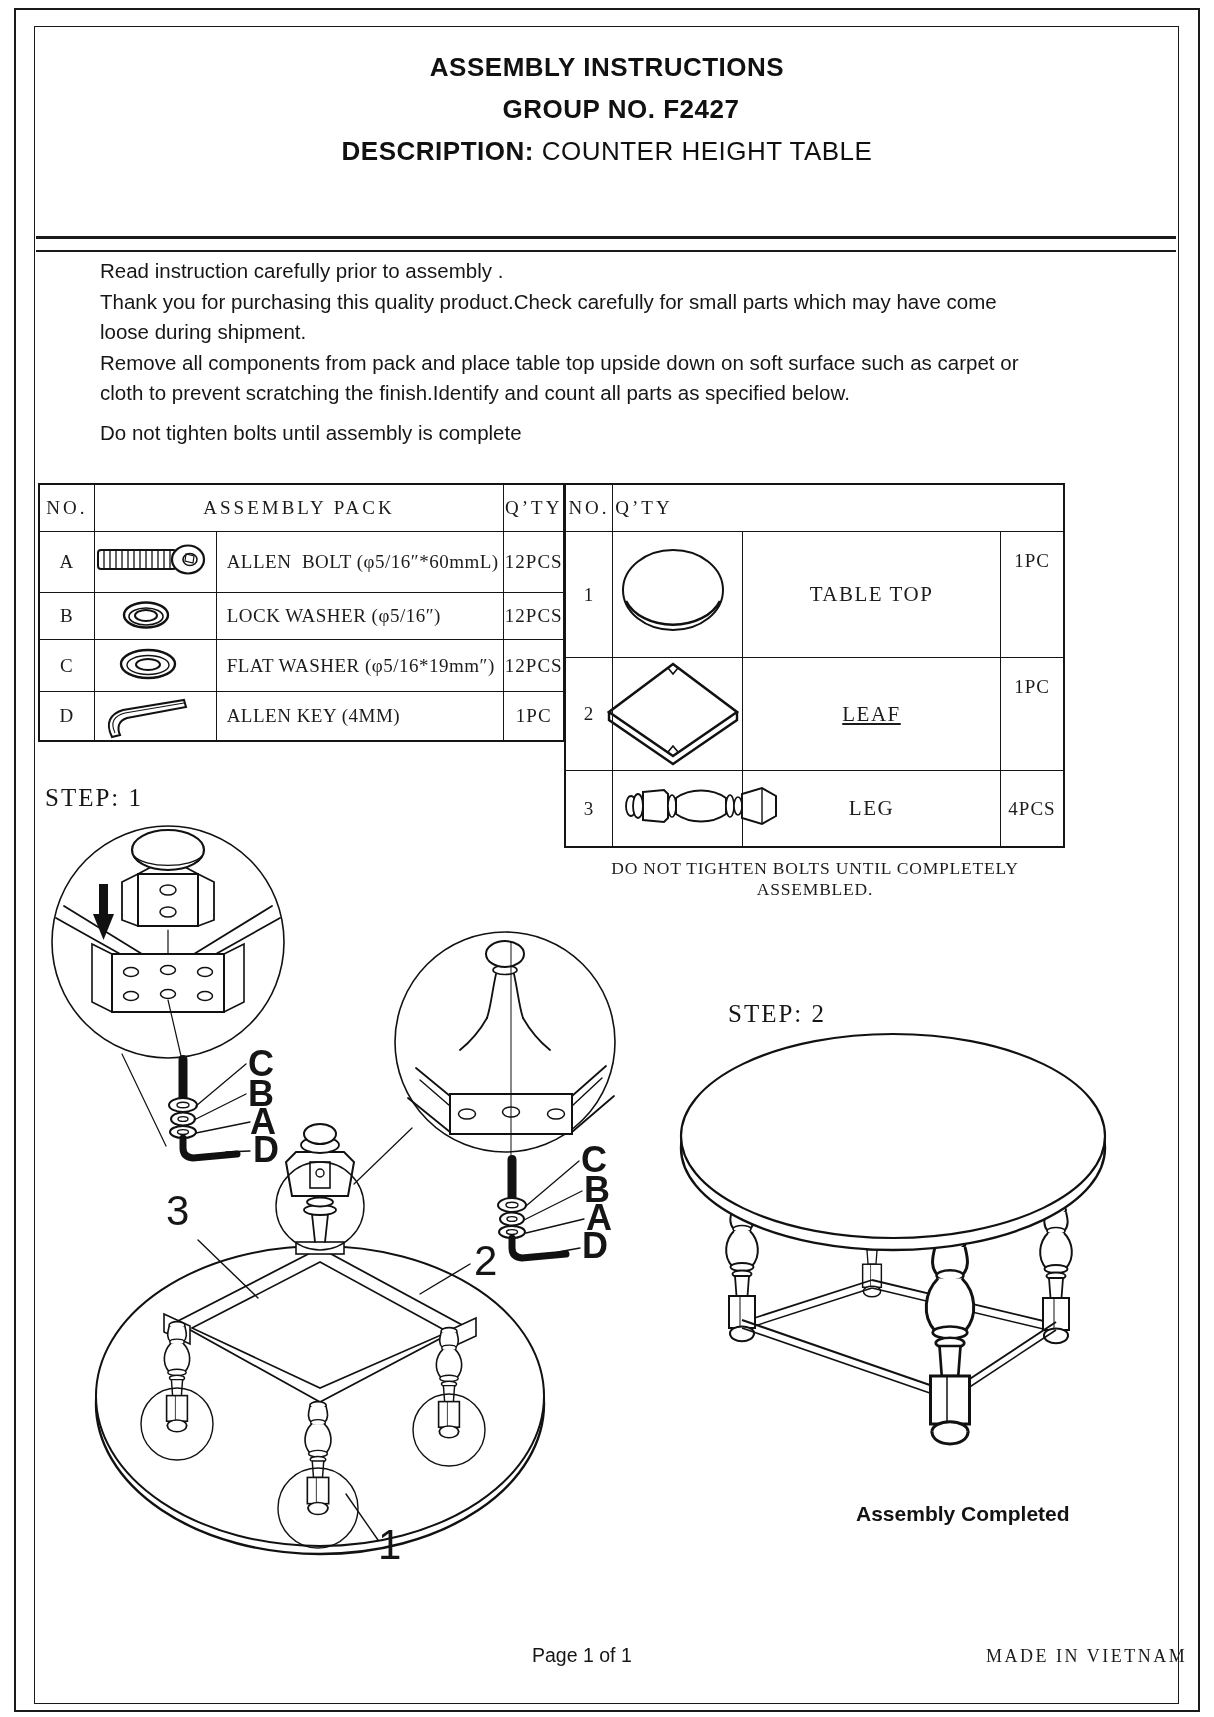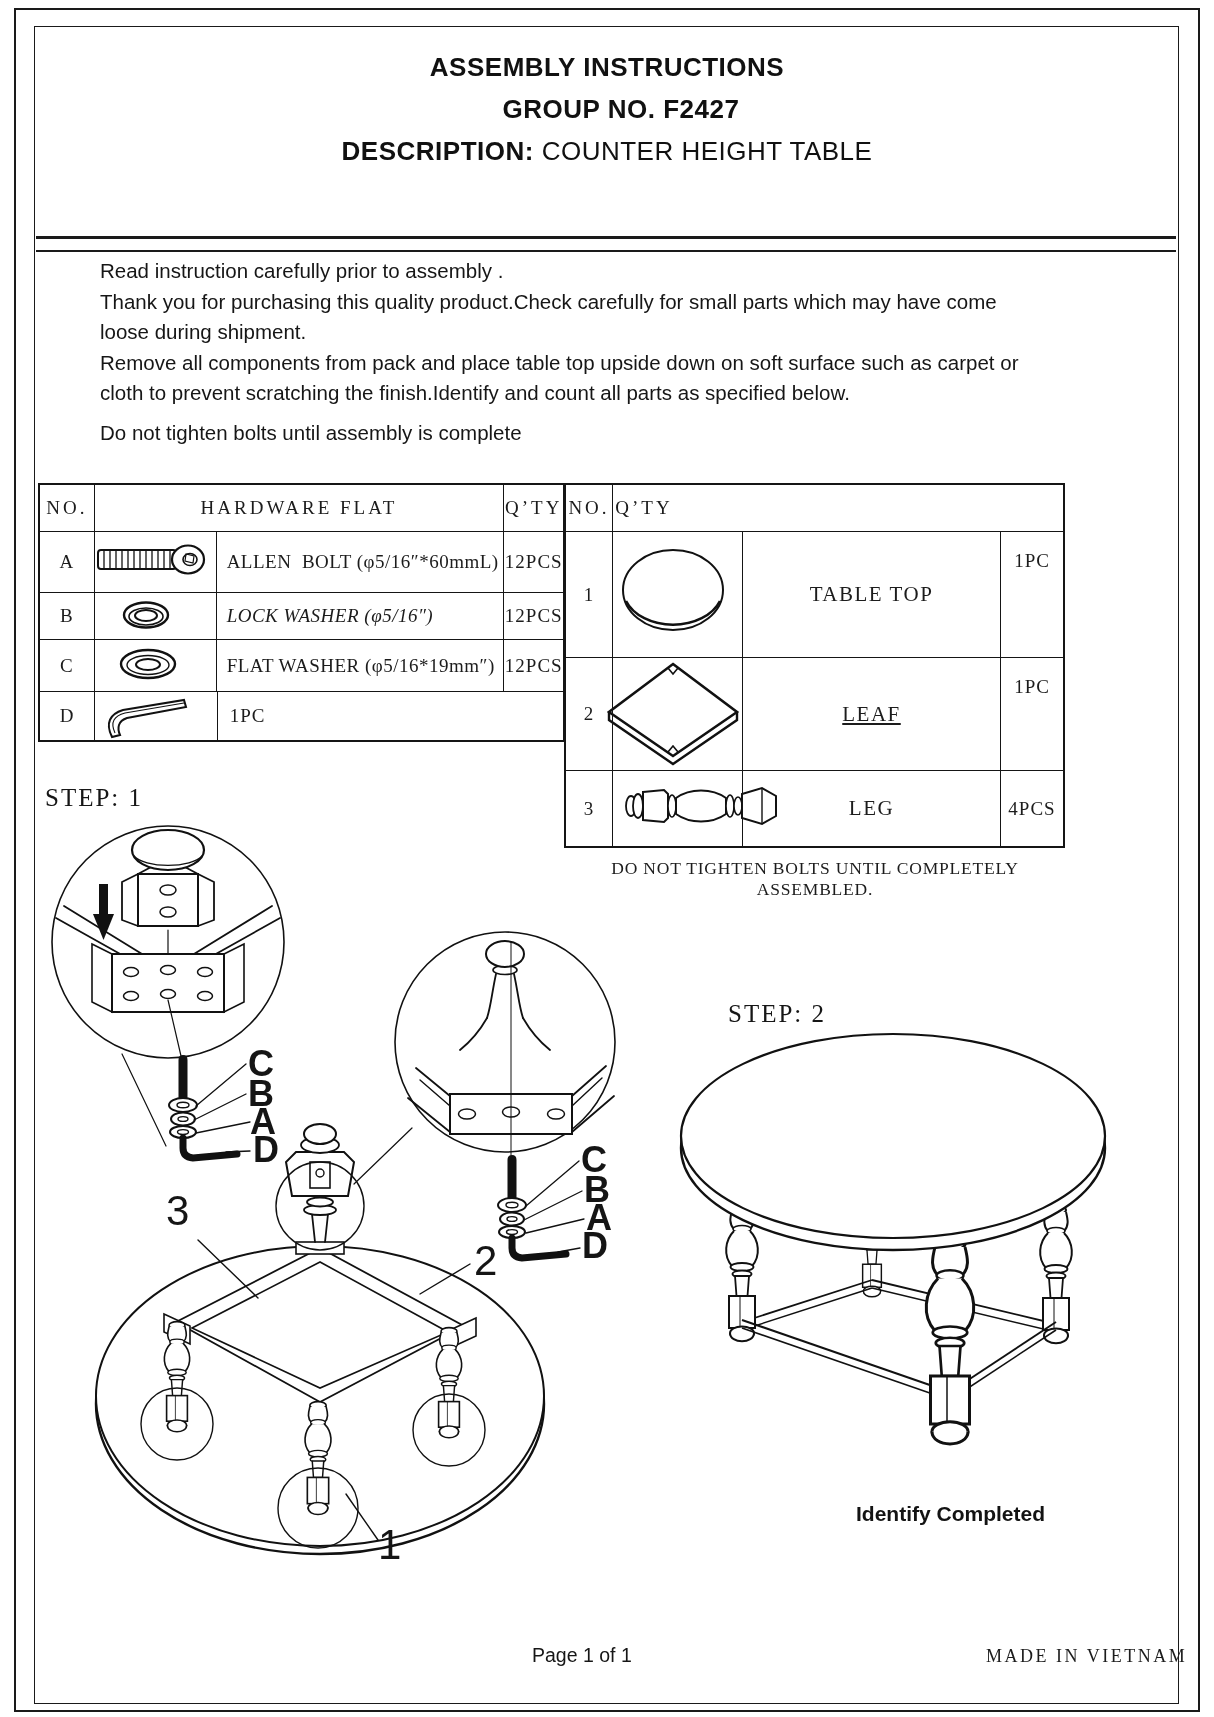--- a/index.html
+++ b/index.html
@@ -248,44 +248,45 @@
       <line x1="1056" y1="1330" x2="950" y2="1400" stroke="#111" stroke-width="1.6"></line>
       <use href="#leg-v" transform="translate(950,1238) scale(1.5)"></use>
       <ellipse cx="893" cy="1148" rx="212" ry="102" fill="#fff" stroke="#111" stroke-width="2.4"></ellipse>
       <ellipse cx="893" cy="1136" rx="212" ry="102" fill="#fff" stroke="#111" stroke-width="2.2"></ellipse>
     </g>
   </svg>
 
   <div class="tbl" style="left:38px;top:483px;width:527px;height:259px;">
     <div class="trow first" style="height:46px;">
       <div class="tcell first thead" style="width:54px;">NO.</div>
-      <div class="tcell thead" style="width:413px;">HARDWARE FLAT</div>
+      <div class="tcell thead" style="width:413px;">ASSEMBLY PACK</div>
       <div class="tcell thead" style="width:60px;">Q’TY</div>
     </div>
     <div class="trow" style="height:61px;">
       <div class="tcell first" style="width:54px;">A</div>
       <div class="tcell" style="width:123px;"></div>
       <div class="tcell desc" style="width:290px;">ALLEN  BOLT (φ5/16″*60mmL)</div>
       <div class="tcell" style="width:60px;">12PCS</div>
     </div>
     <div class="trow" style="height:47px;">
       <div class="tcell first" style="width:54px;">B</div>
       <div class="tcell" style="width:123px;"></div>
-      <div class="tcell desc" style="width:290px;font-style:italic;">LOCK WASHER (φ5/16″)</div>
+      <div class="tcell desc" style="width:290px;">LOCK WASHER (φ5/16″)</div>
       <div class="tcell" style="width:60px;">12PCS</div>
     </div>
     <div class="trow" style="height:52px;">
       <div class="tcell first" style="width:54px;">C</div>
       <div class="tcell" style="width:123px;"></div>
       <div class="tcell desc" style="width:290px;">FLAT WASHER (φ5/16*19mm″)</div>
       <div class="tcell" style="width:60px;">12PCS</div>
     </div>
     <div class="trow" style="height:49px;">
       <div class="tcell first" style="width:54px;">D</div>
       <div class="tcell" style="width:123px;"></div>
+      <div class="tcell desc" style="width:290px;">ALLEN KEY (4MM)</div>
       <div class="tcell" style="width:60px;">1PC</div>
     </div>
   </div>
 
   <div class="tbl" style="left:564px;top:483px;width:501px;height:365px;">
     <div class="trow first" style="height:46px;">
       <div class="tcell first thead" style="width:46px;">NO.</div>
       <div class="tcell thead" style="width:63px;">Q’TY</div>
     </div>
     <div class="trow" style="height:126px;">
@@ -320,18 +321,18 @@
 
   <div class="abs callout z3" style="left:581px;top:1142px;">C</div>
   <div class="abs callout z3" style="left:584px;top:1172px;">B</div>
   <div class="abs callout z3" style="left:586px;top:1200px;">A</div>
   <div class="abs callout z3" style="left:582px;top:1228px;">D</div>
 
   <div class="abs partnum z3" style="left:166px;top:1190px;">3</div>
   <div class="abs partnum z3" style="left:474px;top:1240px;">2</div>
   <div class="abs partnum z3" style="left:378px;top:1524px;">1</div>
 
-  <div class="abs completed z3" style="left:856px;top:1502px;">Identify Completed</div>
+  <div class="abs completed z3" style="left:856px;top:1502px;">Assembly Completed</div>
 
   <div class="abs footer-page z3" style="left:532px;top:1644px;">Page 1 of 1</div>
   <div class="abs footer-origin z3" style="left:986px;top:1646px;">MADE IN VIETNAM</div>
 
 </div>
 
 </body></html>

